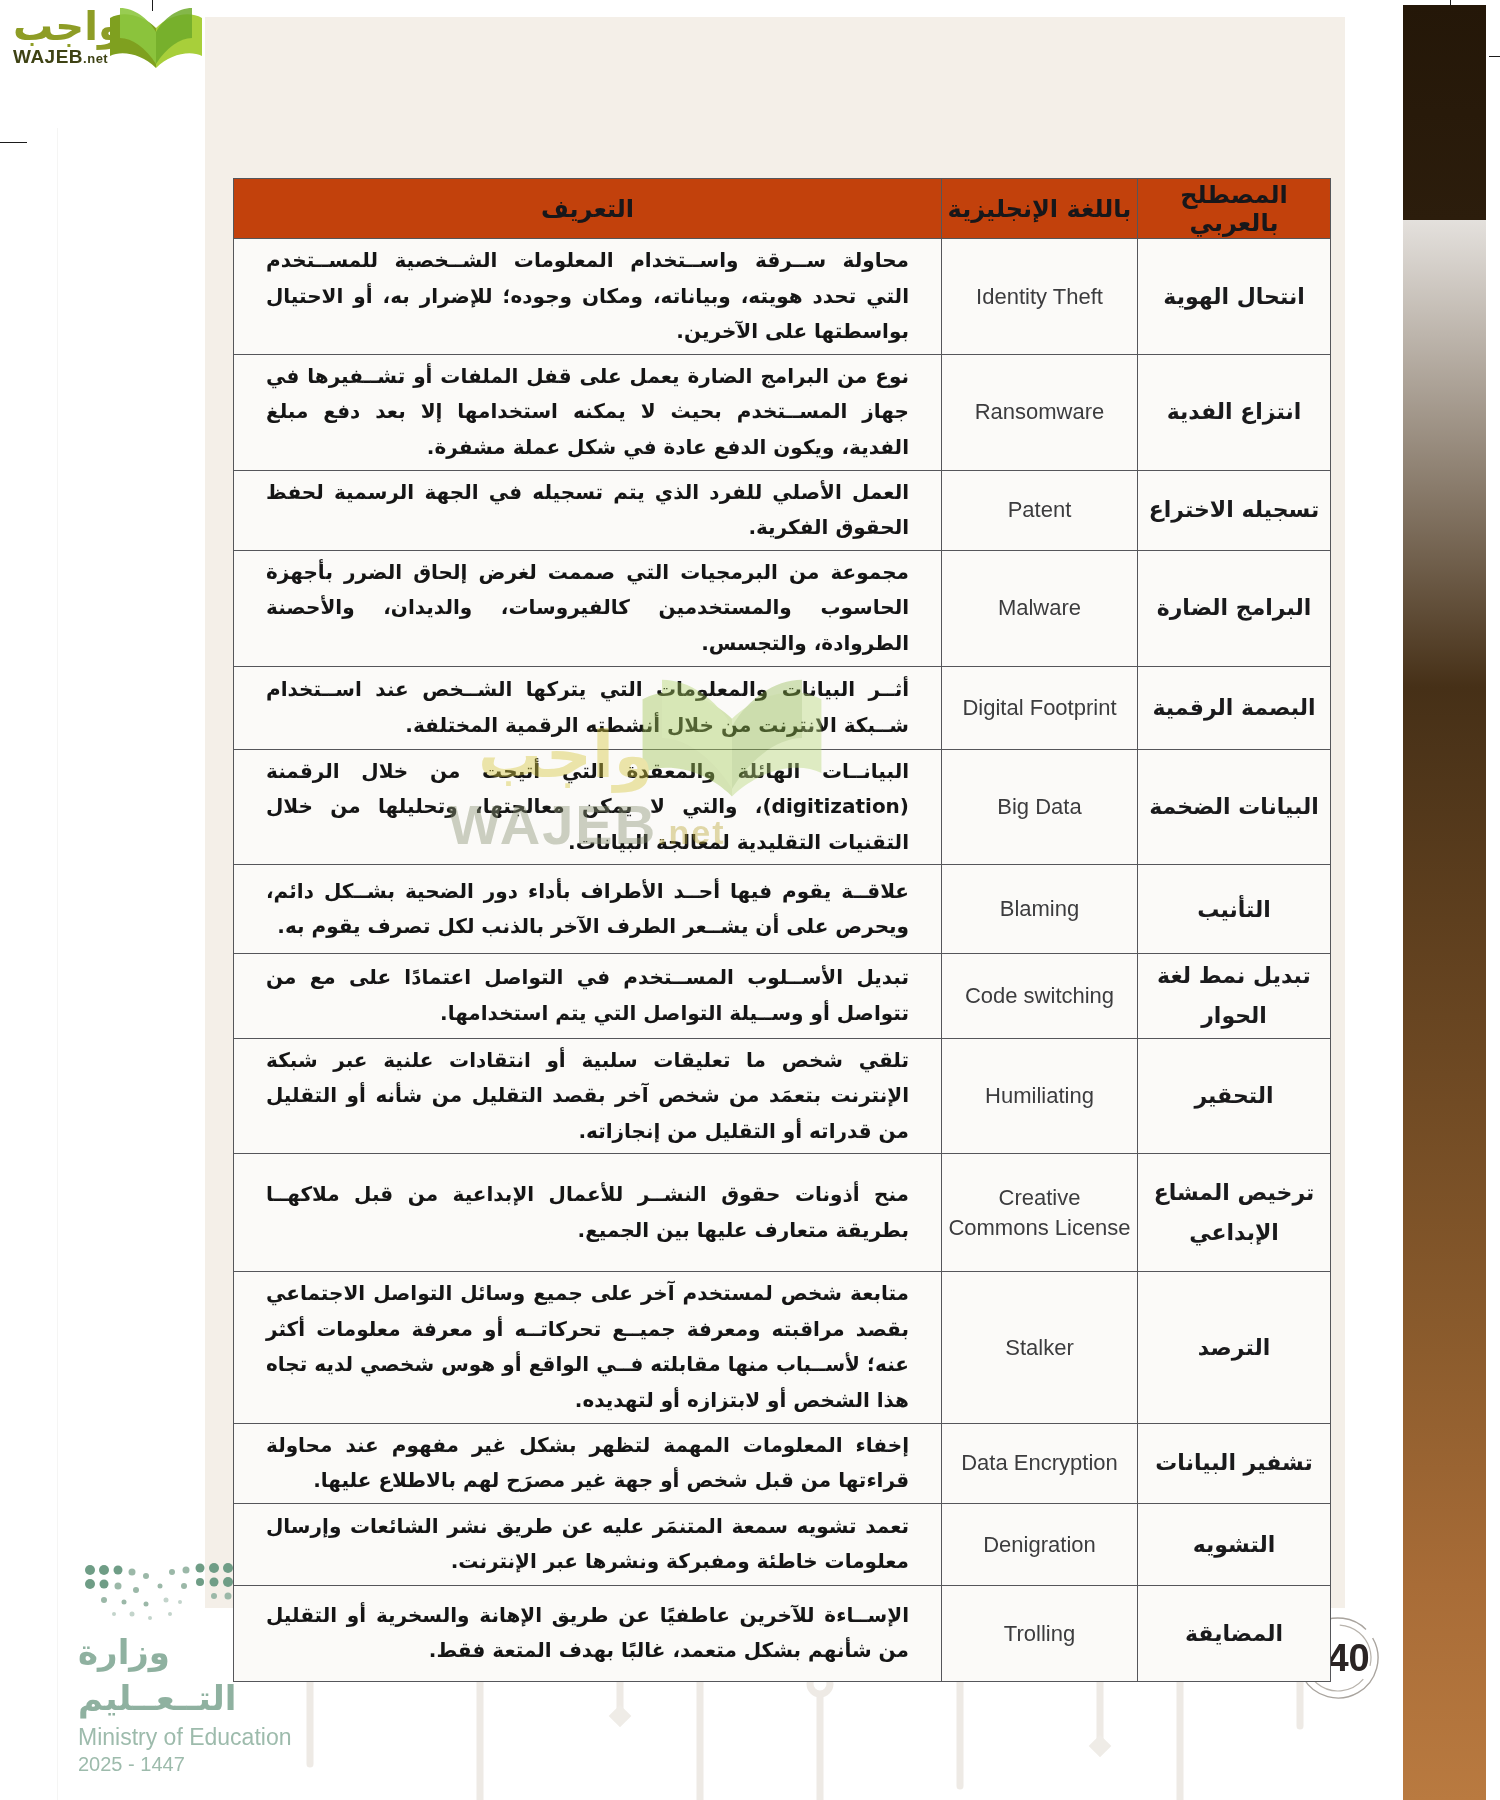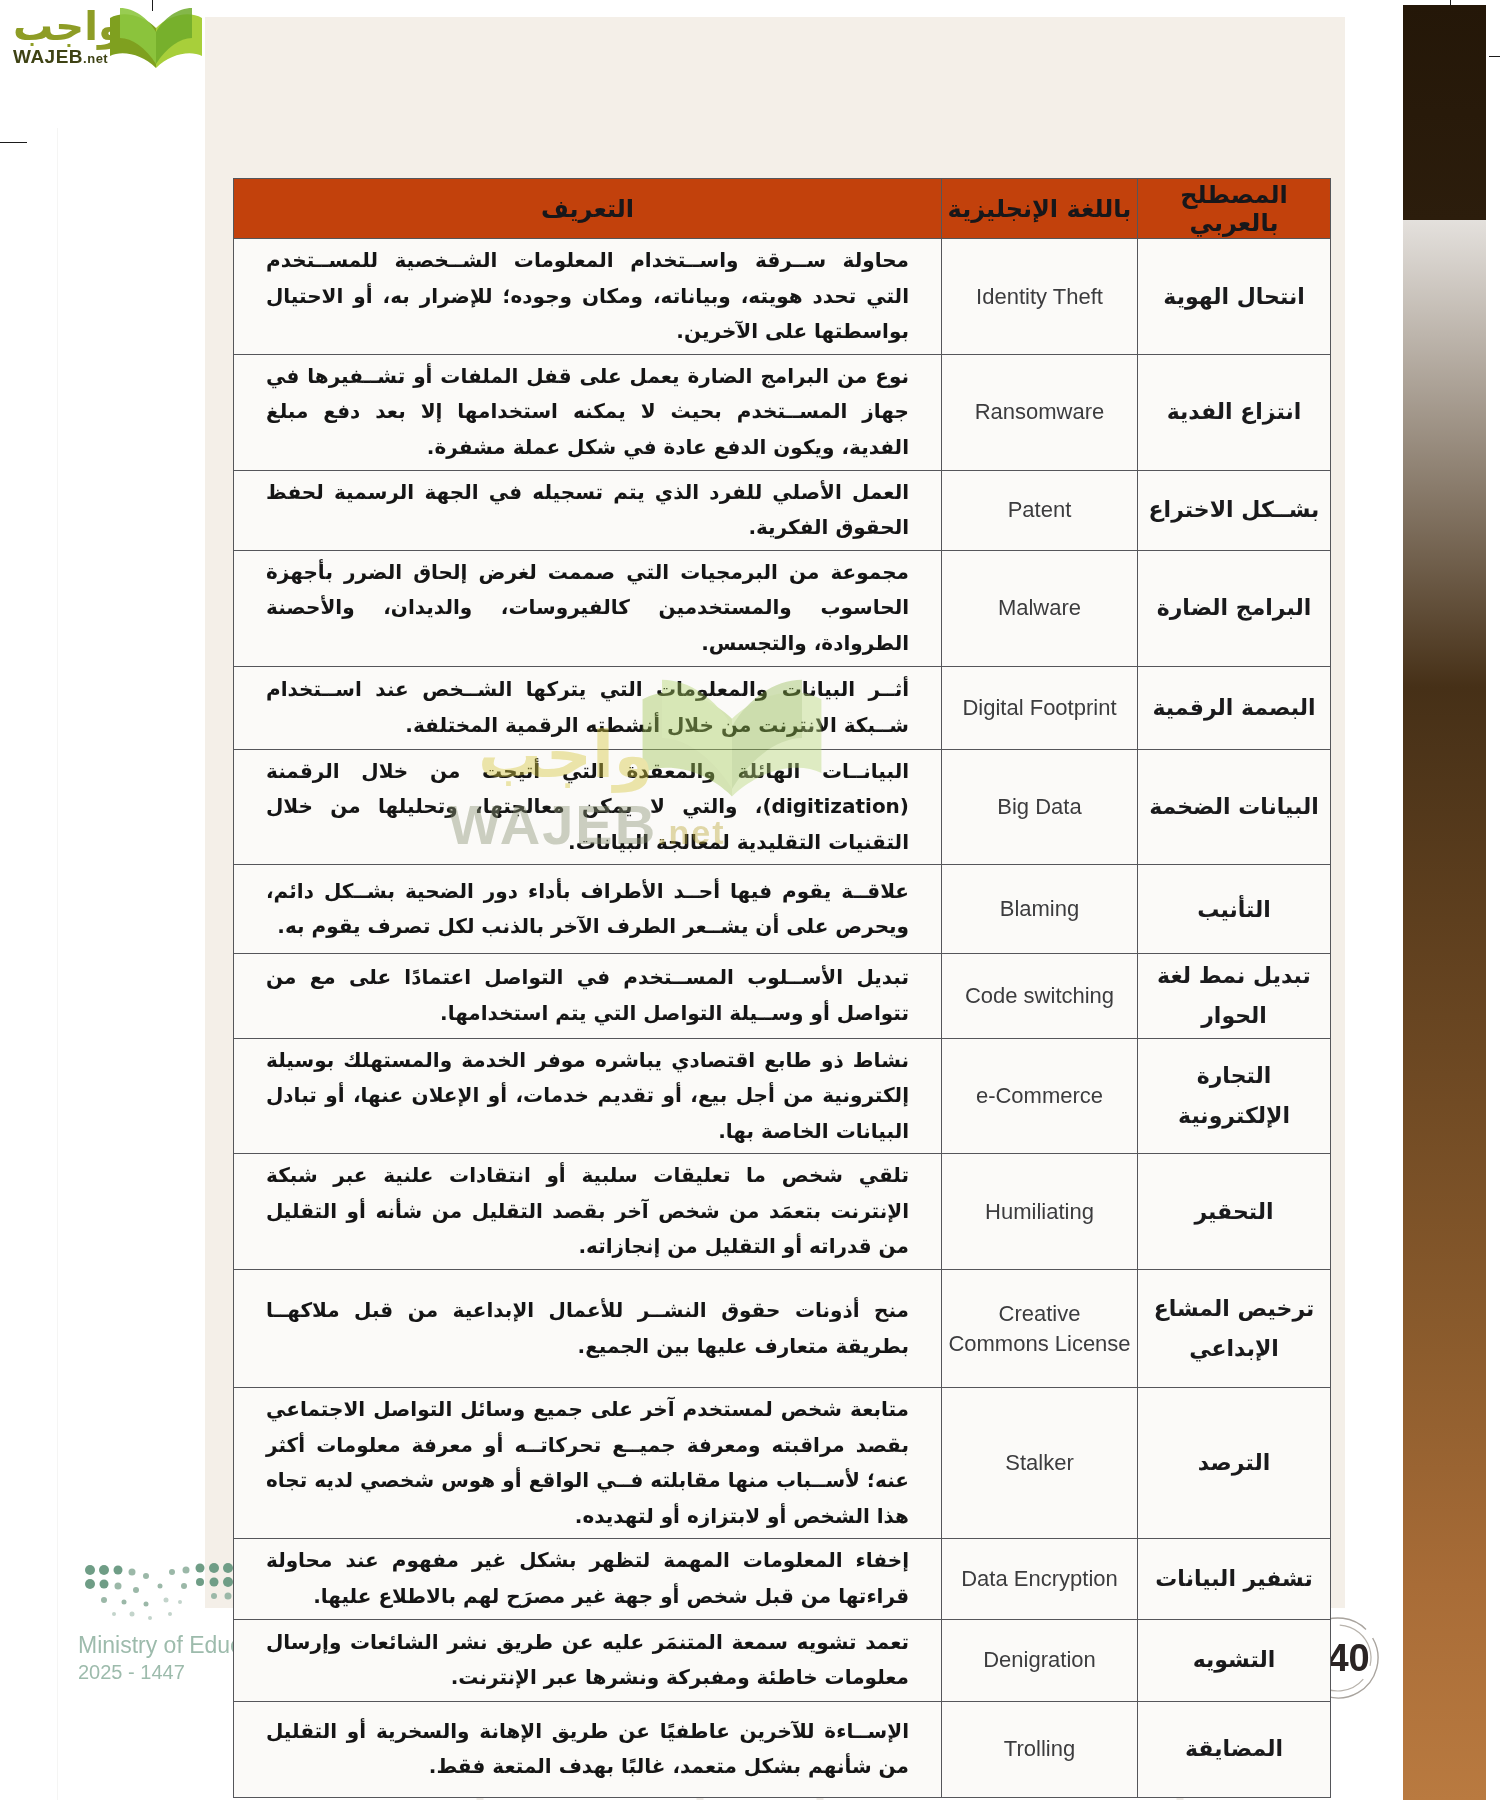--- a/index.html
+++ b/index.html
@@ -131,21 +131,21 @@
           <td class="c-ar">انتحال الهوية</td>
           <td class="c-en">Identity Theft</td>
           <td class="c-def">محاولة ســرقة واســتخدام المعلومات الشــخصية للمســتخدم التي تحدد هويته، وبياناته، ومكان وجوده؛ للإضرار به، أو الاحتيال بواسطتها على الآخرين.</td>
         </tr>
         <tr style="height: 89px;">
           <td class="c-ar">انتزاع الفدية</td>
           <td class="c-en">Ransomware</td>
           <td class="c-def">نوع من البرامج الضارة يعمل على قفل الملفات أو تشــفيرها في جهاز المســتخدم بحيث لا يمكنه استخدامها إلا بعد دفع مبلغ الفدية، ويكون الدفع عادة في شكل عملة مشفرة.</td>
         </tr>
         <tr style="height: 58px;">
-          <td class="c-ar">بشــكل الاختراع</td>
+          <td class="c-ar">تسجيله الاختراع</td>
           <td class="c-en">Patent</td>
           <td class="c-def">العمل الأصلي للفرد الذي يتم تسجيله في الجهة الرسمية لحفظ الحقوق الفكرية.</td>
         </tr>
         <tr style="height: 99px;">
           <td class="c-ar">البرامج الضارة</td>
           <td class="c-en">Malware</td>
           <td class="c-def">مجموعة من البرمجيات التي صممت لغرض إلحاق الضرر بأجهزة الحاسوب والمستخدمين كالفيروسات، والديدان، والأحصنة الطروادة، والتجسس.</td>
         </tr>
         <tr style="height: 83px;">
           <td class="c-ar">البصمة الرقمية</td>
@@ -159,25 +159,20 @@
         </tr>
         <tr style="height: 89px;">
           <td class="c-ar">التأنيب</td>
           <td class="c-en">Blaming</td>
           <td class="c-def">علاقــة يقوم فيها أحــد الأطراف بأداء دور الضحية بشــكل دائم، ويحرص على أن يشــعر الطرف الآخر بالذنب لكل تصرف يقوم به.</td>
         </tr>
         <tr style="height: 83px;">
           <td class="c-ar">تبديل نمط لغة الحوار</td>
           <td class="c-en">Code switching</td>
           <td class="c-def">تبديل الأســلوب المســتخدم في التواصل اعتمادًا على مع من تتواصل أو وســيلة التواصل التي يتم استخدامها.</td>
-        </tr>
-        <tr style="height: 104px;">
-          <td class="c-ar">التجارة الإلكترونية</td>
-          <td class="c-en">e-Commerce</td>
-          <td class="c-def">نشاط ذو طابع اقتصادي يباشره موفر الخدمة والمستهلك بوسيلة إلكترونية من أجل بيع، أو تقديم خدمات، أو الإعلان عنها، أو تبادل البيانات الخاصة بها.</td>
         </tr>
         <tr style="height: 74px;">
           <td class="c-ar">التحقير</td>
           <td class="c-en">Humiliating</td>
           <td class="c-def">تلقي شخص ما تعليقات سلبية أو انتقادات علنية عبر شبكة الإنترنت بتعمَد من شخص آخر بقصد التقليل من شأنه أو التقليل من قدراته أو التقليل من إنجازاته.</td>
         </tr>
         <tr style="height: 118px;">
           <td class="c-ar">ترخيص المشاع الإبداعي</td>
           <td class="c-en">Creative Commons License</td>
           <td class="c-def">منح أذونات حقوق النشــر للأعمال الإبداعية من قبل ملاكهــا بطريقة متعارف عليها بين الجميع.</td>
@@ -249,20 +244,21 @@
       <circle cx="86" cy="38" r="2.5"></circle>
         <circle cx="100" cy="40" r="2"></circle>
         <circle cx="52" cy="52" r="2.5"></circle>
       <circle cx="70" cy="56" r="2"></circle>
         <circle cx="90" cy="52" r="2"></circle>
         <circle cx="34" cy="52" r="2"></circle>
     </g>
   </svg>
 
   <div class="ministry">
+    <div class="m-ar">وزارة التــعــليم</div>
     <div class="m-en">Ministry of Education</div>
     <div class="m-yr">2025 - 1447</div>
   </div>
 
   <div class="pagenum">
     <svg width="86" height="86" viewBox="0 0 86 86">
       <circle cx="43" cy="43" r="40" fill="none" stroke="#a9a49e" stroke-width="1.4" stroke-dasharray="150 30 60 18" transform="rotate(-30 43 43)"></circle>
       <circle cx="43" cy="43" r="33" fill="none" stroke="#b8b3ac" stroke-width="1.2" stroke-dasharray="110 24 58 16" transform="rotate(40 43 43)"></circle>
     </svg>
     <div class="num">240</div>

